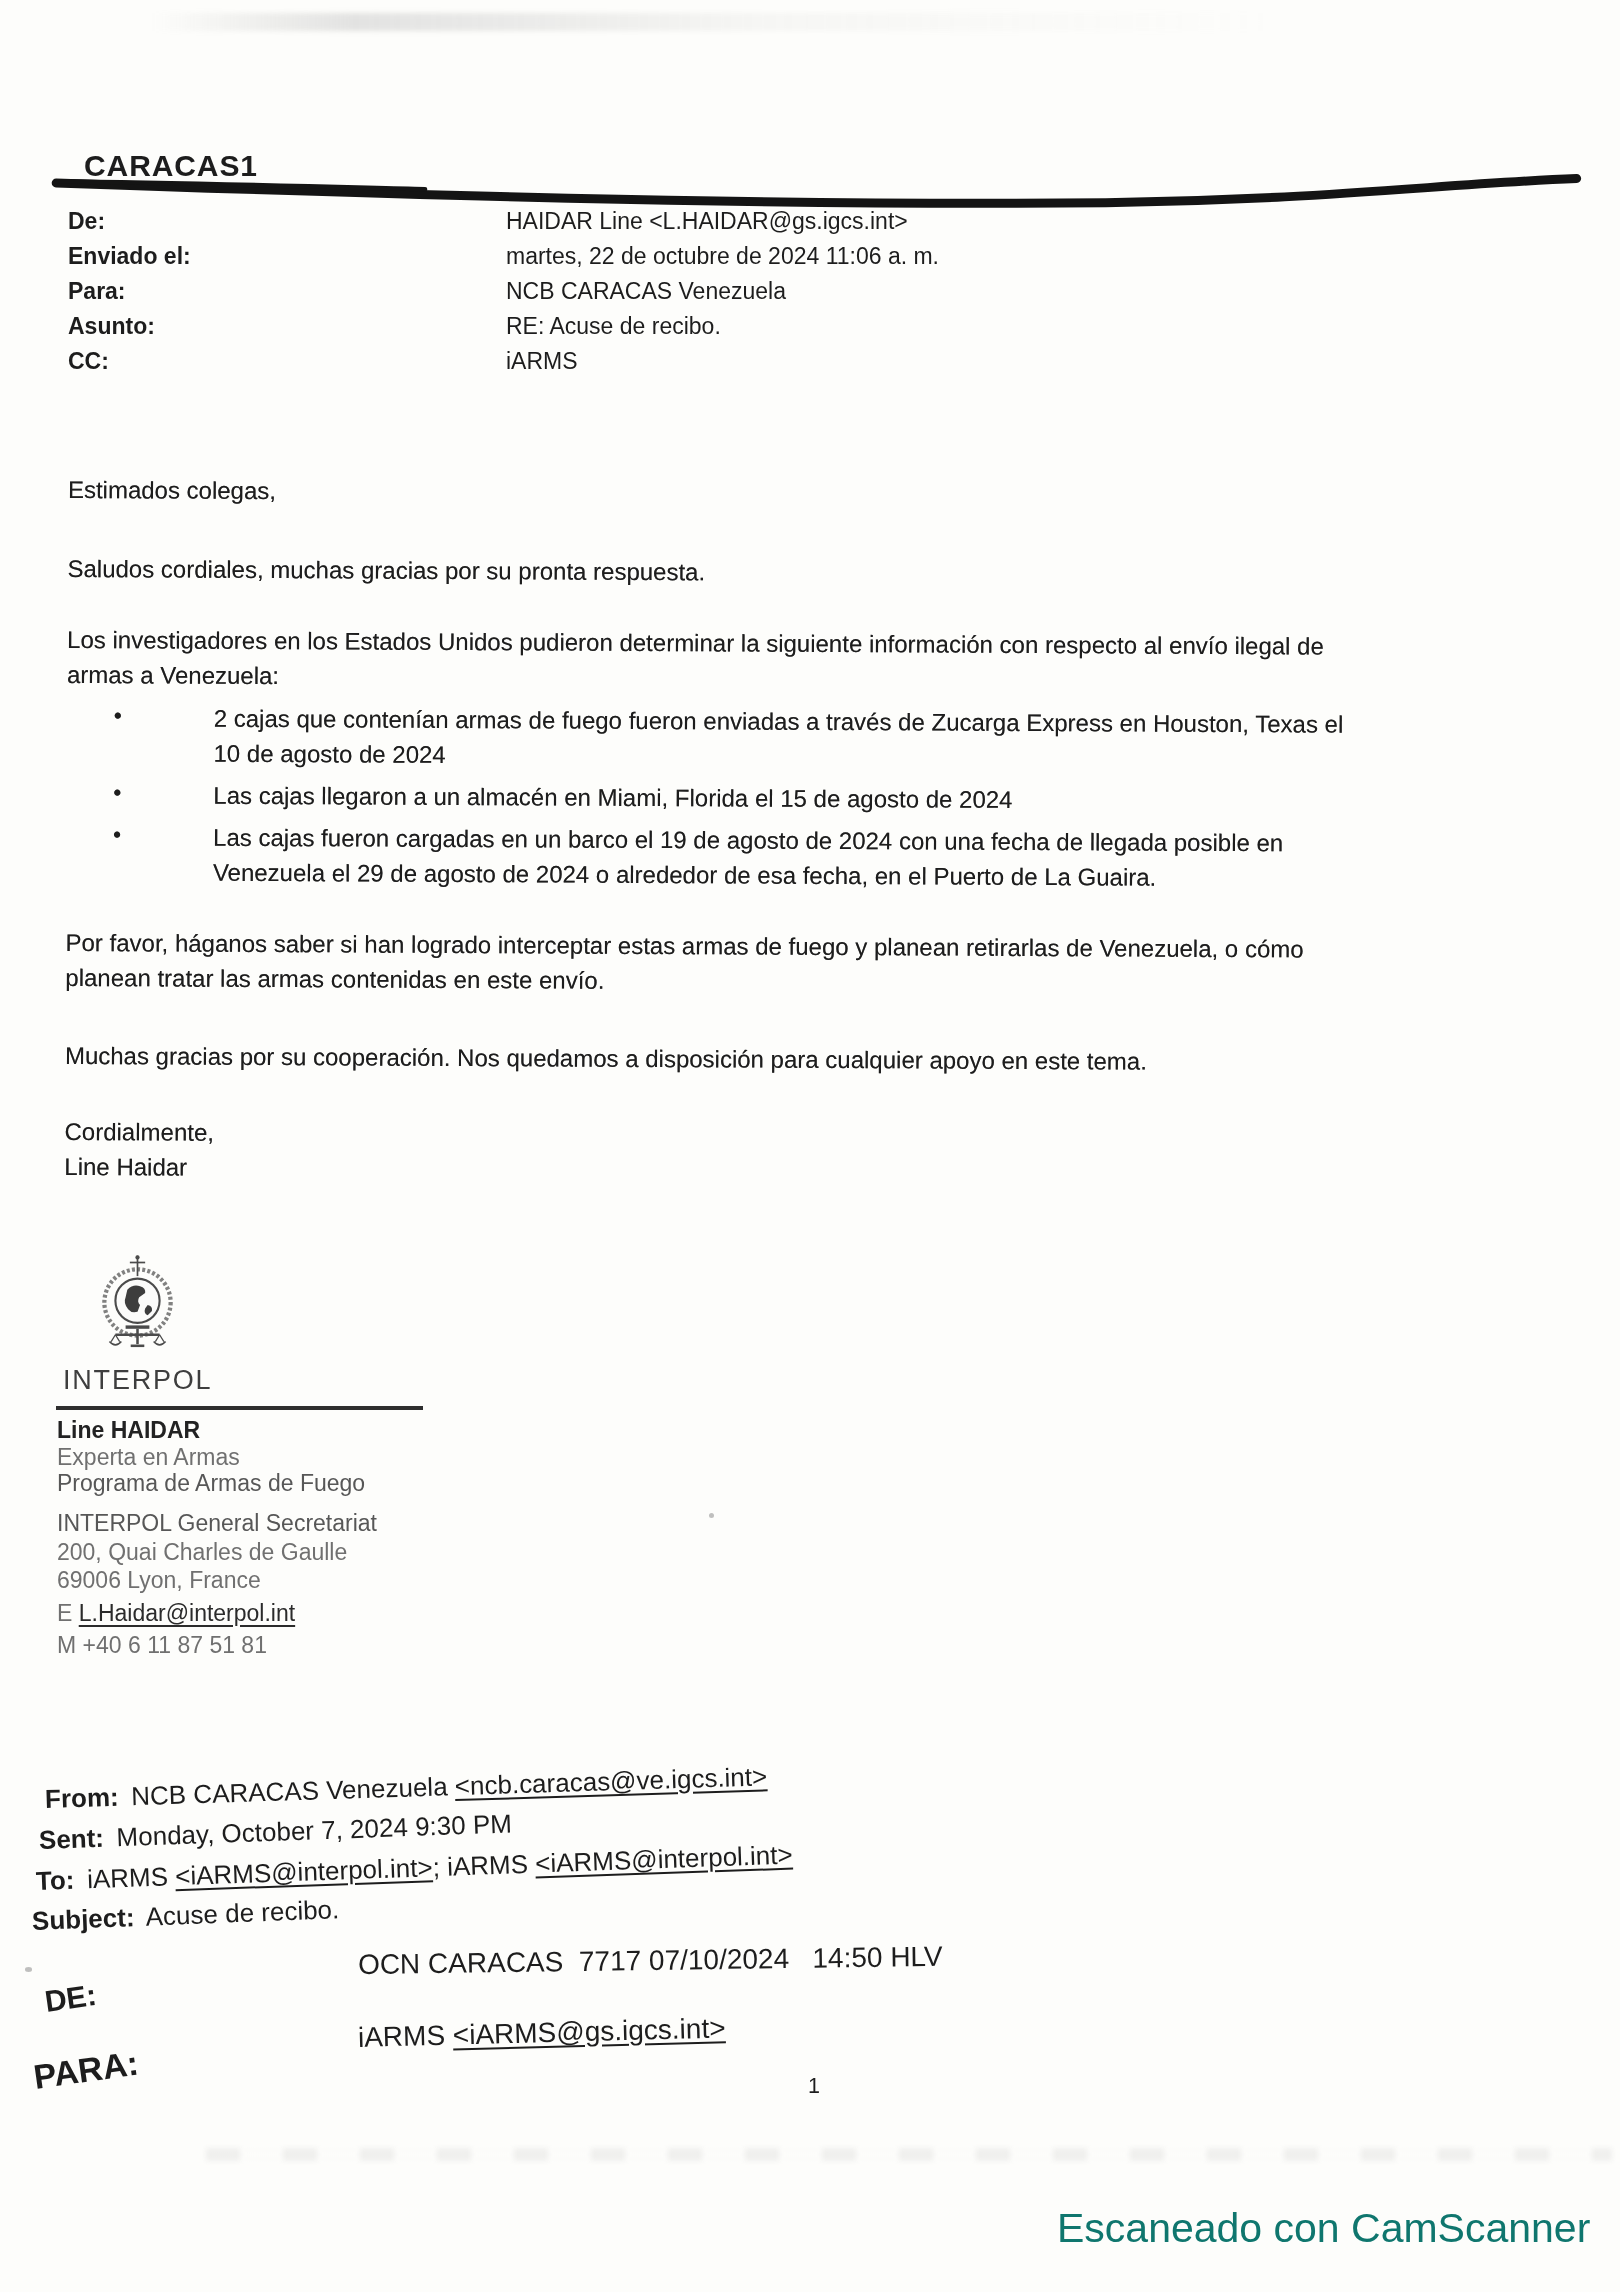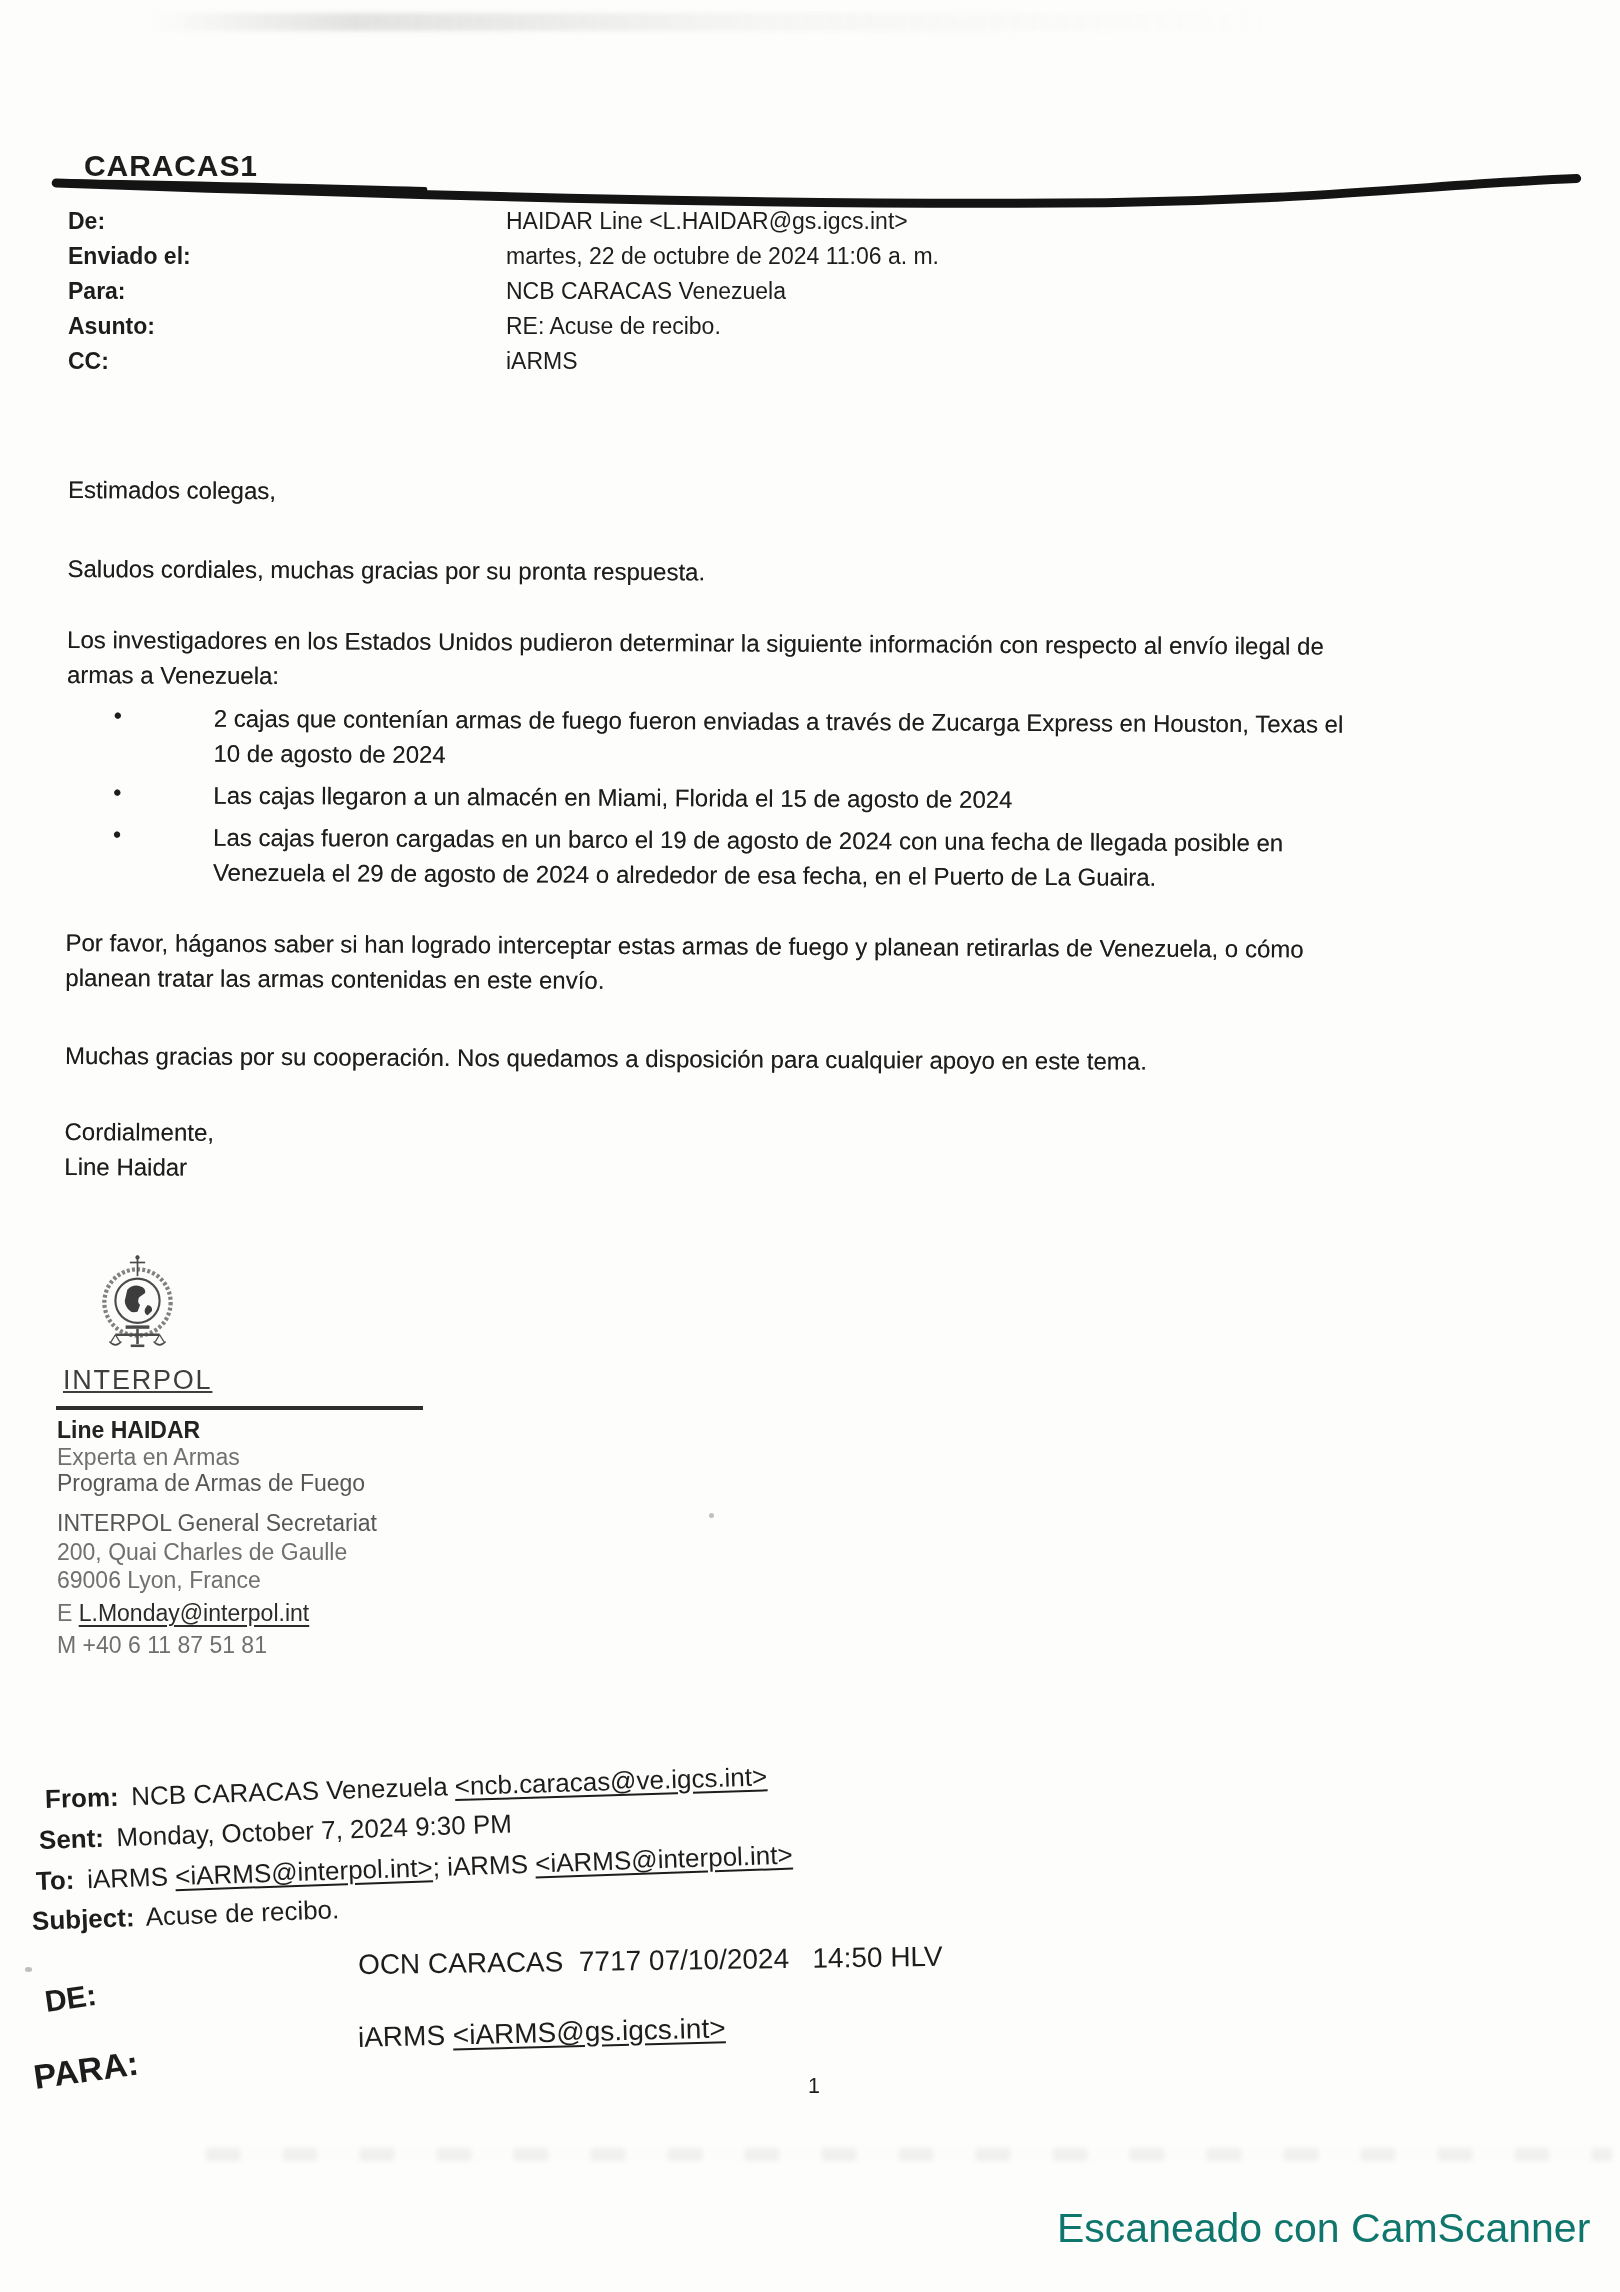--- a/index.html
+++ b/index.html
@@ -25,21 +25,21 @@
   .hrow{display:flex;height:35px;align-items:flex-start;}
   .hlabel{font-weight:700;width:438px;flex:0 0 auto;}
   
   .bodyblock{position:absolute;left:0;top:0;width:1620px;height:1254px;
     transform:rotate(0.3deg);transform-origin:68px 475px;}
   .bl{position:absolute;font-size:24px;white-space:nowrap;
     text-shadow:0 0 0.5px rgba(25,25,25,.55);}
   .marker{font-size:23px;}
   
   .emblem{position:absolute;left:95px;top:1252px;}
-  .wordmark{position:absolute;left:63px;top:1365px;font-size:27px;letter-spacing:1.8px;color:#3e3e3e;text-decoration:underline;}
+  .wordmark{position:absolute;left:63px;top:1365px;font-size:27px;letter-spacing:1.8px;color:#3e3e3e;}
   .sig-rule{position:absolute;left:56px;top:1406px;width:367px;height:3.6px;background:#2e2e2e;}
   .sig{position:absolute;white-space:nowrap;font-size:23px;}
   .sig-bold{font-weight:700;color:#222;}
   .sig-mut{color:#707070;}
   .sig-mutbold{color:#575757;font-weight:400;}
   .u{text-decoration:underline;text-underline-offset:3.6px;}
   .dark{color:#2b2b2b;}
   
   .q{position:absolute;font-size:26px;white-space:nowrap;transform-origin:left center;}
   .q b{margin-right:5.4px;}
@@ -136,21 +136,21 @@
   <div class="sig-rule"></div>
 
   <div class="sig sig-bold" style="left:57px;top:1417px;">Line HAIDAR</div>
   <div class="sig sig-mut" style="left:57px;top:1444px;">Experta en Armas</div>
   <div class="sig sig-mutbold" style="left:57px;top:1470px;">Programa de Armas de Fuego</div>
   <div class="sig sig-mutbold" style="left:57px;top:1510px;">INTERPOL General Secretariat</div>
   <div class="sig sig-mut" style="left:57px;top:1539px;">200, Quai Charles de Gaulle</div>
   <div class="sig sig-mut" style="left:57px;top:1567px;">69006 Lyon, France</div>
   <div class="sig" style="left:57px;top:1600px;">
     <span class="sig-mut">E</span>
-    <span class="u dark">L.Monday@interpol.int</span>
+    <span class="u dark">L.Haidar@interpol.int</span>
   </div>
   <div class="sig sig-mut" style="left:57px;top:1632px;">
     <span>M</span>
     <span>+40 6 11 87 51 81</span>
   </div>
 
   <div class="q" style="left:45px;top:1784px;transform:rotate(-1.8deg);">
     <b>From:</b>
     <span>NCB CARACAS Venezuela</span>
     <span class="u">&lt;ncb.caracas@ve.igcs.int&gt;</span>

